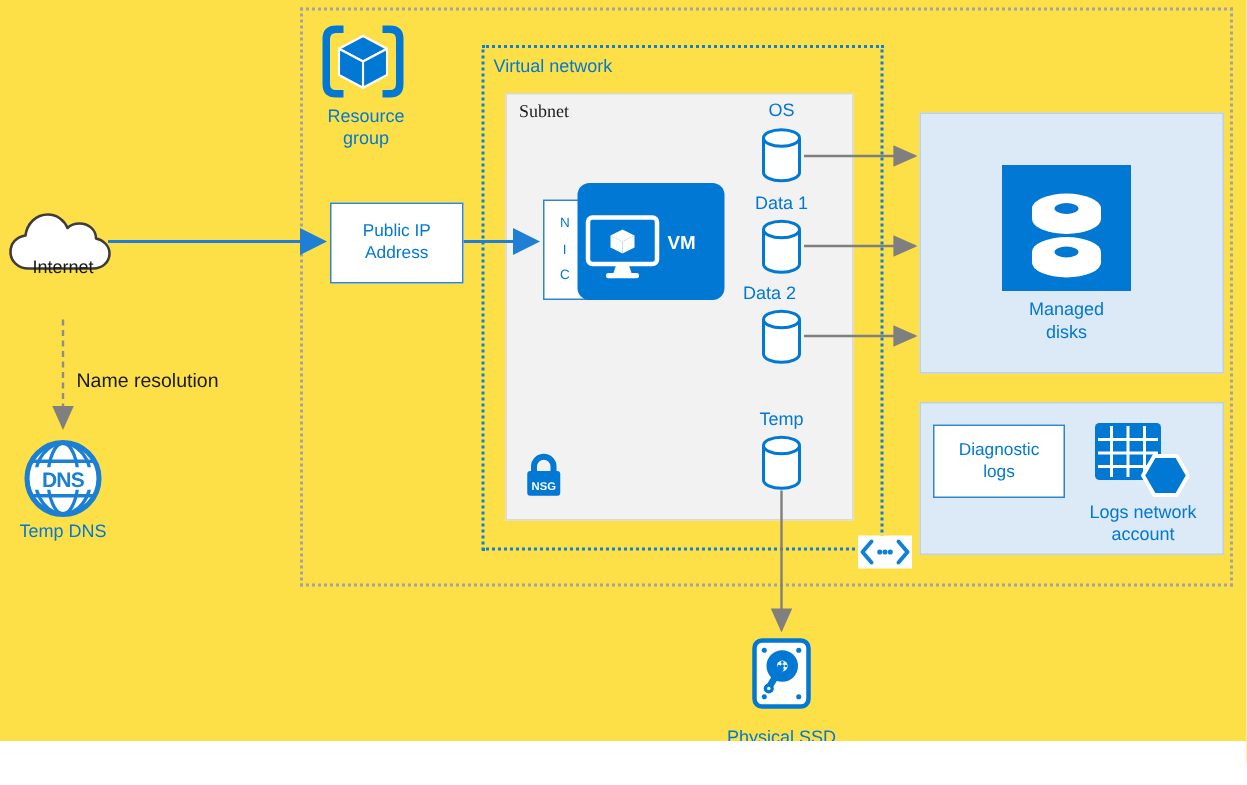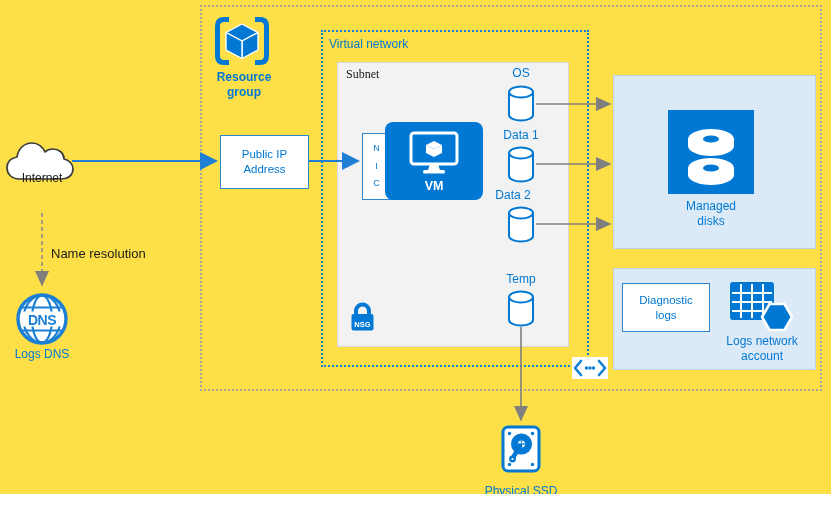--- a/index.html
+++ b/index.html
@@ -23,21 +23,21 @@
   .lbl{font-size:12px;color:var(--blue);text-align:center;line-height:1.22;}
   .lbl-dark{color:var(--dark-text);}
   .dotted-gray{border:2px dotted #a3a3a3;}
   .dotted-blue{border:2px dotted #0f80d7;}
   .panel{background:var(--panel-blue);border:1px solid var(--panel-blue-border);}
   .bluebox{background:#fff;border:1px solid var(--blue-border);color:var(--blue);
     display:flex;align-items:center;justify-content:center;text-align:center;
     font-size:11.5px;line-height:1.3;}
   .nic{display:flex;flex-direction:column;align-items:center;justify-content:space-evenly;
     font-size:9px;color:var(--blue);padding:4px 0;}
-  .vmbox{background:var(--blue);border-radius:8px;display:flex;flex-direction:column;
+  .vmbox{background:var(--blue);border-radius:8px;display:flex;flex-direction:row;
     align-items:center;}
   .vmtxt{color:#fff;font-weight:bold;font-size:12.5px;margin-top:2px;}
   svg text{font-family:"Liberation Sans",sans-serif;}
   .conn{pointer-events:none;}
 </style>
 </head>
 <body>
 
 <div id="canvas">
 
@@ -81,30 +81,30 @@
 
   <svg class="abs" width="54" height="54" viewBox="0 0 54 54" style="left:15px;top:292px;">
     <circle cx="27" cy="27" r="24" fill="#fff" stroke="#1b7fd4" stroke-width="3.4"></circle>
     <ellipse cx="27" cy="27" rx="10" ry="23.5" fill="none" stroke="#1b7fd4" stroke-width="2.2"></ellipse>
     <ellipse cx="27" cy="27" rx="18.5" ry="23.5" fill="none" stroke="#1b7fd4" stroke-width="2.2"></ellipse>
     <line x1="7" y1="15.5" x2="47" y2="15.5" stroke="#1b7fd4" stroke-width="2.2"></line>
     <line x1="7" y1="38.5" x2="47" y2="38.5" stroke="#1b7fd4" stroke-width="2.2"></line>
     <rect x="6.5" y="19.5" width="41" height="15" fill="#fff"></rect>
     <text x="27" y="32.5" text-anchor="middle" font-size="14" font-weight="bold" fill="#1b7fd4" letter-spacing="-0.5">DNS</text>
   </svg>
-  <div class="abs lbl" style="left:6px;top:347px;width:72px;">Logs DNS</div>
+  <div class="abs lbl" style="left:6px;top:347px;width:72px;">Temp DNS</div>
 
   <svg class="abs" width="56" height="50" viewBox="0 0 56 50" style="left:214px;top:16px;">
     <path d="M15,3.5 H10 Q3.5,3.5 3.5,10 V40 Q3.5,46.5 10,46.5 H15" fill="none" stroke="#0078d4" stroke-width="5"></path>
     <path d="M41,3.5 H46 Q52.5,3.5 52.5,10 V40 Q52.5,46.5 46,46.5 H41" fill="none" stroke="#0078d4" stroke-width="5"></path>
     <polygon points="28,8 44,16.5 28,25 12,16.5" fill="#0078d4" stroke="#fff" stroke-width="1.4" stroke-linejoin="round"></polygon>
     <polygon points="44,16.5 44,34 28,42.5 28,25" fill="#0078d4" stroke="#fff" stroke-width="1.4" stroke-linejoin="round"></polygon>
     <polygon points="12,16.5 28,25 28,42.5 12,34" fill="#0078d4" stroke="#fff" stroke-width="1.4" stroke-linejoin="round"></polygon>
   </svg>
-  <div class="abs lbl" style="left:204px;top:70px;width:80px;font-weight:bold;">Resource group</div>
+  <div class="abs lbl" style="left:204px;top:70px;width:80px;">Resource group</div>
 
   <div class="abs bluebox" style="left:220px;top:135px;width:87px;height:52px;">
     <span style="display:block;width:62px;">Public IP Address</span>
   </div>
 
   <div class="abs bluebox nic" style="left:362px;top:133px;width:27px;height:57px;padding-right:6px;">
     <span>N</span>
     <span>I</span>
     <span>C</span>
   </div>

